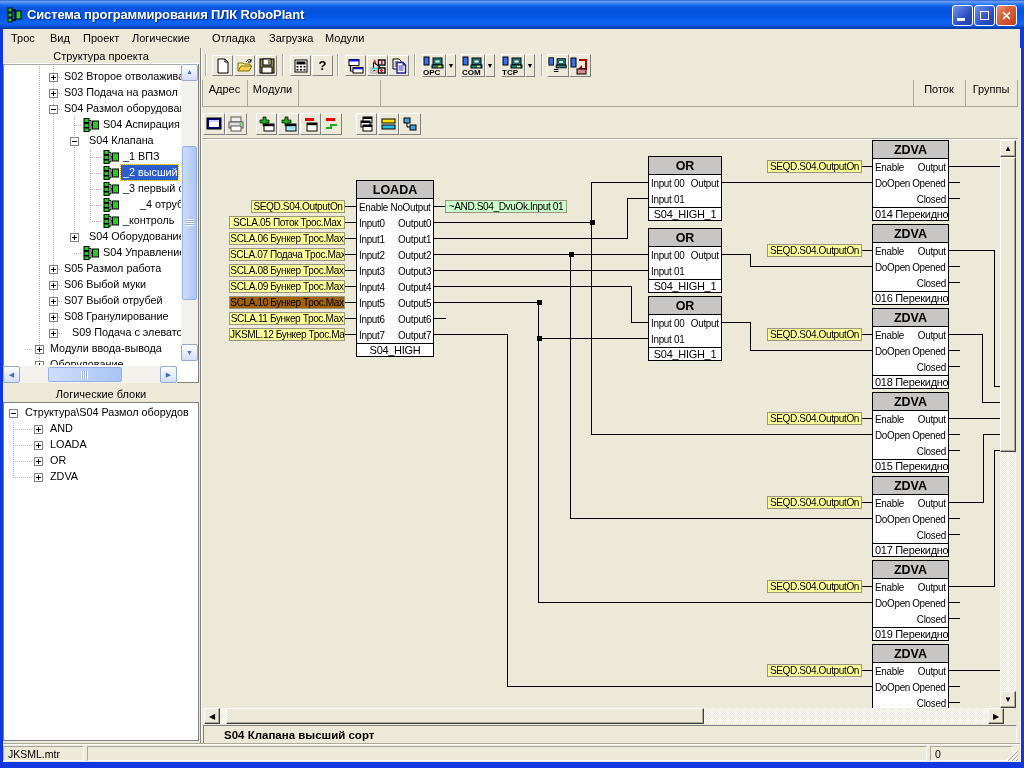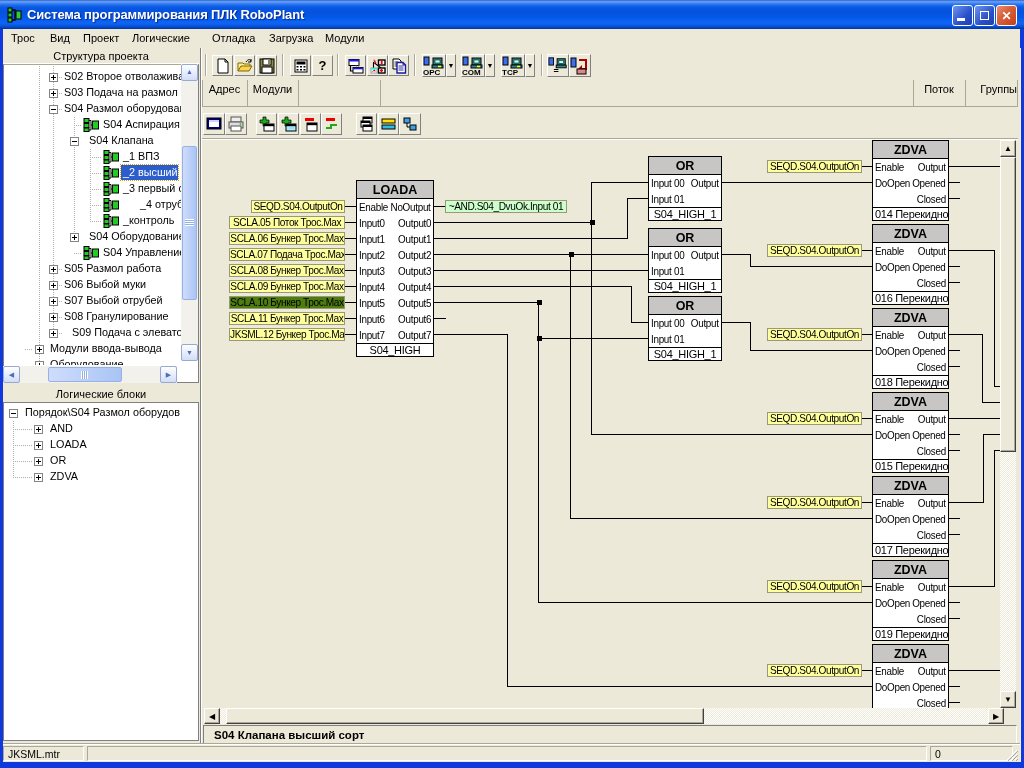--- a/index.html
+++ b/index.html
@@ -222,21 +222,21 @@
   </div>
 <div class="xpt" style="left:48px;top:367px;width:74px;height:15px"></div>
 <div style="position:absolute;left:81.0px;top:371px;width:7px;height:8px;background:repeating-linear-gradient(90deg,#fff 0 1px,#98b1e4 1px 2px)"></div>
 <div class="abs" style="left:3px;top:386px;width:196px;height:16px;background:#ece9d8;text-align:center;font-size:11px;line-height:16px">Логические блоки</div>
 <div class="abs" style="left:3px;top:402px;width:196px;height:339px;background:#fff;border:1px solid #808080"></div>
 <div class="abs" style="left:4px;top:403px;width:194px;height:337px;overflow:hidden">
 <div style="position:absolute;left:-4px;top:-403px;width:1024px;height:768px">
 <div class="pb" style="left:8.5px;top:408.5px">
         <span></span>
       </div>
-<div class="tt" style="left:25px;top:405px">Порядок\S04 Размол оборудов</div>
+<div class="tt" style="left:25px;top:405px">Структура\S04 Размол оборудов</div>
 <div class="dv" style="left:13px;top:421px;height:56px"></div>
 <div class="dh" style="left:13px;top:429px;width:20px"></div>
 <div class="pb pl" style="left:33.5px;top:424.5px">
         <span></span>
         <b></b>
       </div>
 <div class="tt" style="left:50px;top:421px">AND</div>
 <div class="dh" style="left:13px;top:445px;width:20px"></div>
 <div class="pb pl" style="left:33.5px;top:440.5px">
         <span></span>
@@ -395,21 +395,21 @@
 <div style="position:absolute;left:202px;top:80px;width:1px;height:27px;background:#aca899"></div>
 <div style="position:absolute;left:247px;top:80px;width:1px;height:27px;background:#aca899"></div>
 <div style="position:absolute;left:298px;top:80px;width:1px;height:27px;background:#aca899"></div>
 <div style="position:absolute;left:380px;top:80px;width:1px;height:27px;background:#aca899"></div>
 <div style="position:absolute;left:913px;top:80px;width:1px;height:27px;background:#aca899"></div>
 <div style="position:absolute;left:965px;top:80px;width:1px;height:27px;background:#aca899"></div>
 <div style="position:absolute;left:1017px;top:80px;width:1px;height:27px;background:#aca899"></div>
 <div class="abs" style="left:202px;top:83px;width:45px;text-align:center;font-size:11px">Адрес</div>
 <div class="abs" style="left:247px;top:83px;width:51px;text-align:center;font-size:11px">Модули</div>
 <div class="abs" style="left:913px;top:83px;width:52px;text-align:center;font-size:11px">Поток</div>
-<div class="abs" style="left:965px;top:83px;width:52px;text-align:right;font-size:11px">Группы</div>
+<div class="abs" style="left:965px;top:83px;width:52px;text-align:center;font-size:11px">Группы</div>
 <div class="tb" style="left:203px;top:113px;width:22px;height:22px">
     <svg width="16" height="16" viewBox="0 0 16 16">
       <rect x="1" y="2" width="14" height="11" fill="#00007a" stroke="#000"></rect>
       <rect x="3" y="4" width="10" height="7" fill="#fff"></rect>
       <rect x="3" y="4" width="10" height="2" fill="#d0d0ff"></rect>
     </svg>
   </div>
 <div class="tb" style="left:225px;top:113px;width:22px;height:22px">
     <svg width="16" height="16" viewBox="0 0 16 16">
       <rect x="3" y="1" width="10" height="5" fill="#eee" stroke="#555"></rect>
@@ -738,42 +738,42 @@
           <span class="bl"></span>
           <span class="brr">Closed</span>
         </div>
       </div>
 <div class="lbl" style="left:251px;top:200px;width:94px;background:#ffff9c">SEQD.S04.OutputOn</div>
 <div class="lbl" style="left:229px;top:216px;width:116px;background:#ffff9c">SCLA.05 Поток Трос.Max</div>
 <div class="lbl" style="left:229px;top:232px;width:116px;background:#ffff9c">SCLA.06 Бункер Трос.Max</div>
 <div class="lbl" style="left:229px;top:248px;width:116px;background:#ffff9c">SCLA.07 Подача Трос.Max</div>
 <div class="lbl" style="left:229px;top:264px;width:116px;background:#ffff9c">SCLA.08 Бункер Трос.Max</div>
 <div class="lbl" style="left:229px;top:280px;width:116px;background:#ffff9c">SCLA.09 Бункер Трос.Max</div>
-<div class="lbl" style="left:229px;top:296px;width:116px;background:#4d7c0f">SCLA.10 Бункер Трос.Max</div>
+<div class="lbl" style="left:229px;top:296px;width:116px;background:#a16207">SCLA.10 Бункер Трос.Max</div>
 <div class="lbl" style="left:229px;top:312px;width:116px;background:#ffff9c">SCLA.11 Бункер Трос.Max</div>
 <div class="lbl" style="left:229px;top:328px;width:116px;background:#ffff9c">JKSML.12 Бункер Трос.Max</div>
 <div class="lbl" style="left:445px;top:200px;width:122px;background:#ccffcc">~AND.S04_DvuOk.Input 01</div>
 <div class="lbl" style="left:767px;top:160px;width:95px;background:#ffff9c">SEQD.S04.OutputOn</div>
 <div class="lbl" style="left:767px;top:244px;width:95px;background:#ffff9c">SEQD.S04.OutputOn</div>
 <div class="lbl" style="left:767px;top:328px;width:95px;background:#ffff9c">SEQD.S04.OutputOn</div>
 <div class="lbl" style="left:767px;top:412px;width:95px;background:#ffff9c">SEQD.S04.OutputOn</div>
 <div class="lbl" style="left:767px;top:496px;width:95px;background:#ffff9c">SEQD.S04.OutputOn</div>
 <div class="lbl" style="left:767px;top:580px;width:95px;background:#ffff9c">SEQD.S04.OutputOn</div>
 <div class="lbl" style="left:767px;top:664px;width:95px;background:#ffff9c">SEQD.S04.OutputOn</div>
 </div>
   </div>
 <div style="position:absolute;left:1000px;top:140px;width:16px;height:568px;background:#fff;background-image:linear-gradient(45deg,#ece9d8 25%,transparent 25%,transparent 75%,#ece9d8 75%),linear-gradient(45deg,#ece9d8 25%,transparent 25%,transparent 75%,#ece9d8 75%);background-size:2px 2px;background-position:0 0,1px 1px"></div>
 <div style="position:absolute;left:1000px;top:140px;width:16px;height:17px;background:#ece9d8;border-top:1px solid #fff;border-left:1px solid #fff;border-right:1px solid #404040;border-bottom:1px solid #404040;box-shadow:inset -1px -1px 0 #aca899;display:flex;align-items:center;justify-content:center;font-size:8px;color:#000">▲</div>
 <div style="position:absolute;left:1000px;top:157px;width:16px;height:295px;background:#ece9d8;border-top:1px solid #fff;border-left:1px solid #fff;border-right:1px solid #404040;border-bottom:1px solid #404040;box-shadow:inset -1px -1px 0 #aca899"></div>
 <div style="position:absolute;left:1000px;top:691px;width:16px;height:17px;background:#ece9d8;border-top:1px solid #fff;border-left:1px solid #fff;border-right:1px solid #404040;border-bottom:1px solid #404040;box-shadow:inset -1px -1px 0 #aca899;display:flex;align-items:center;justify-content:center;font-size:8px;color:#000">▼</div>
 <div style="position:absolute;left:204px;top:708px;width:800px;height:16px;background:#fff;background-image:linear-gradient(45deg,#ece9d8 25%,transparent 25%,transparent 75%,#ece9d8 75%),linear-gradient(45deg,#ece9d8 25%,transparent 25%,transparent 75%,#ece9d8 75%);background-size:2px 2px;background-position:0 0,1px 1px"></div>
 <div style="position:absolute;left:204px;top:708px;width:16px;height:16px;background:#ece9d8;border-top:1px solid #fff;border-left:1px solid #fff;border-right:1px solid #404040;border-bottom:1px solid #404040;box-shadow:inset -1px -1px 0 #aca899;display:flex;align-items:center;justify-content:center;font-size:8px;color:#000">◀</div>
 <div style="position:absolute;left:226px;top:708px;width:478px;height:16px;background:#ece9d8;border-top:1px solid #fff;border-left:1px solid #fff;border-right:1px solid #404040;border-bottom:1px solid #404040;box-shadow:inset -1px -1px 0 #aca899"></div>
 <div style="position:absolute;left:988px;top:708px;width:16px;height:16px;background:#ece9d8;border-top:1px solid #fff;border-left:1px solid #fff;border-right:1px solid #404040;border-bottom:1px solid #404040;box-shadow:inset -1px -1px 0 #aca899;display:flex;align-items:center;justify-content:center;font-size:8px;color:#000">▶</div>
-<div class="abs" style="left:203px;top:725px;width:814px;height:19px;background:#ece9d8;border:1px solid;border-color:#808080 #fff #fff #808080;font-weight:bold;font-size:11.5px;line-height:18px;padding-left:10px">S04 Клапана высший сорт</div>
+<div class="abs" style="left:203px;top:725px;width:814px;height:19px;background:#ece9d8;border:1px solid;border-color:#808080 #fff #fff #808080;font-weight:bold;font-size:11.5px;line-height:18px;padding-left:20px">S04 Клапана высший сорт</div>
 <div style="position:absolute;left:0px;top:743px;width:1024px;height:1px;background:#aca899"></div>
 <div style="position:absolute;left:0px;top:744px;width:1024px;height:1px;background:#fff"></div>
 <div class="abs" style="left:0;top:745px;width:1024px;height:17px;background:#ece9d8"></div>
 <div class="abs" style="left:3px;top:746px;width:81px;height:15px;border:1px solid;border-color:#aca899 #fff #fff #aca899;font-size:10.5px;line-height:14px;padding-left:4px">JKSML.mtr</div>
 <div class="abs" style="left:87px;top:746px;width:840px;height:15px;border:1px solid;border-color:#aca899 #fff #fff #aca899"></div>
 <div class="abs" style="left:930px;top:746px;width:83px;height:15px;border:1px solid;border-color:#aca899 #fff #fff #aca899;font-size:10.5px;line-height:14px;padding-left:4px">0</div>
 <svg class="abs" style="left:1005px;top:748px" width="13" height="13" viewBox="0 0 13 13">
 <g stroke="#fff" stroke-width="1">
       <path d="M12 2 L2 12"></path>
       <path d="M12 6 L6 12"></path>

